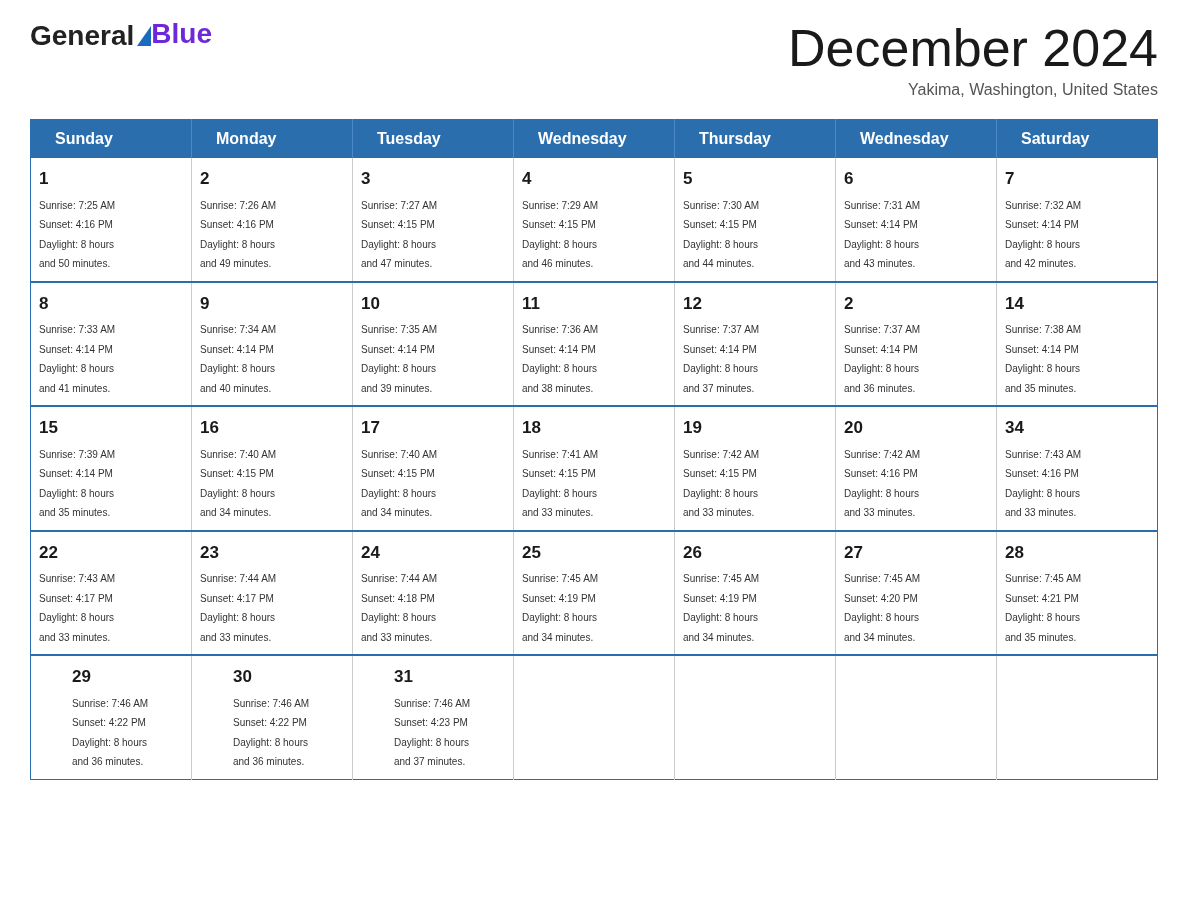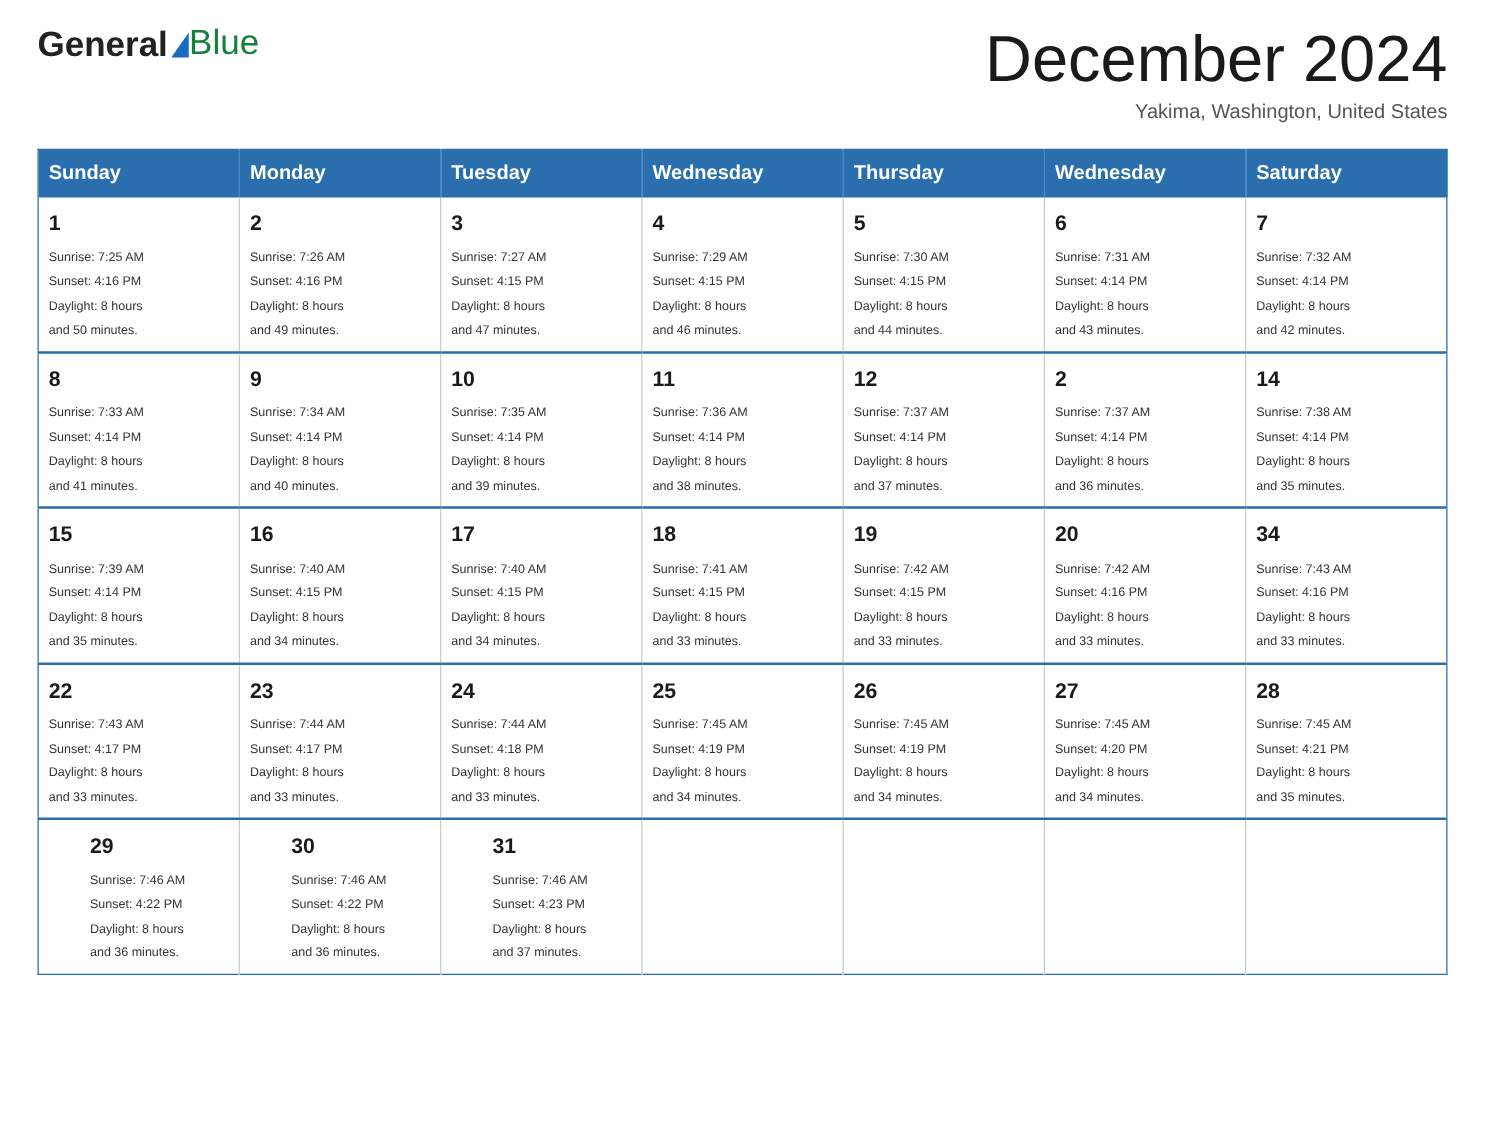--- a/index.html
+++ b/index.html
@@ -35,21 +35,21 @@
     .calendar {
       width: 100%;
       border-collapse: collapse;
       border: 1px solid #2a6ead;
     }
     .calendar thead tr th {
       background-color: #2a6ead;
       color: #fff;
       font-size: 16px;
       font-weight: bold;
-      padding: 10px 8px;
+      padding: 10px 24px;
       text-align: left;
       border-right: 1px solid #4a88c7;
     }
     .calendar thead tr th:last-child {
       border-right: none;
     }
     .calendar tbody tr td {
       vertical-align: top;
       padding: 8px;
       border-right: 1px solid #ccc;
@@ -98,22 +98,22 @@
       margin-left: 3px;
       width: 0;
       height: 0;
       border-style: solid;
       border-width: 0 0 20px 14px;
       border-color: transparent transparent #1a6bbf transparent;
       vertical-align: middle;
     }
     .logo-line2 {
       font-size: 28px;
-      font-weight: normal;
-      color: #15803d;
+      font-weight: bold;
+      color: #6d28d9;
       margin-top: -2px;
     }
   </style>
 </head>
 <body>
 
 <div class="header">
   <div class="logo-container">
     <div class="logo-line1">
       <span class="logo-word-general">General</span>

